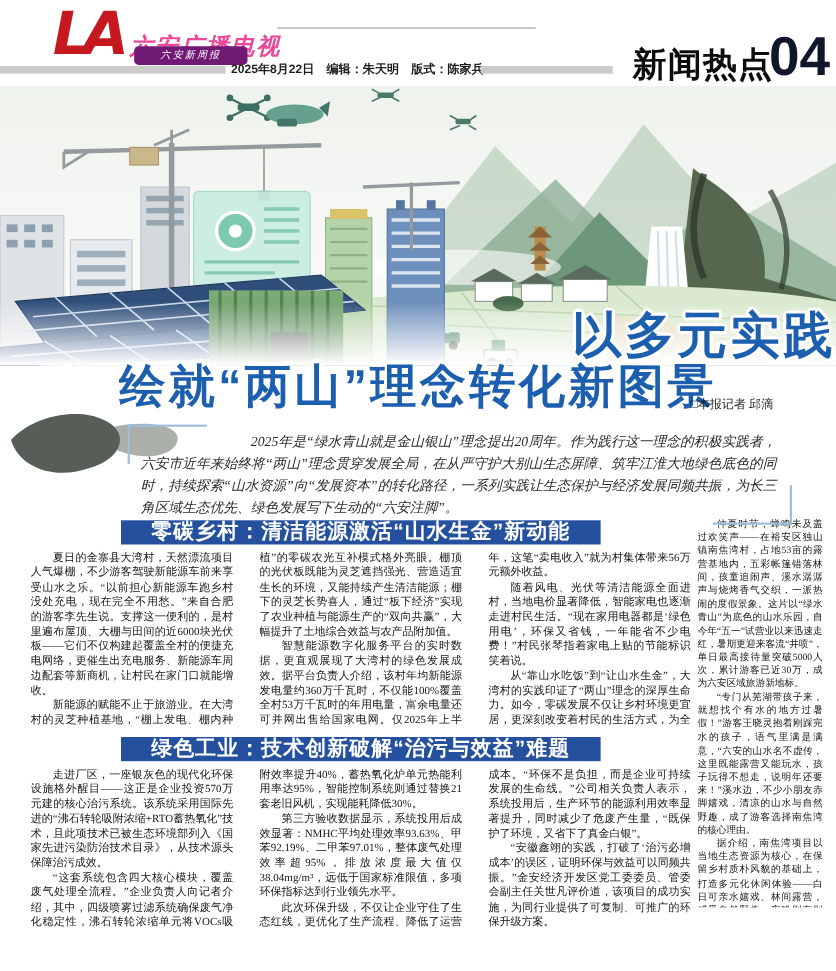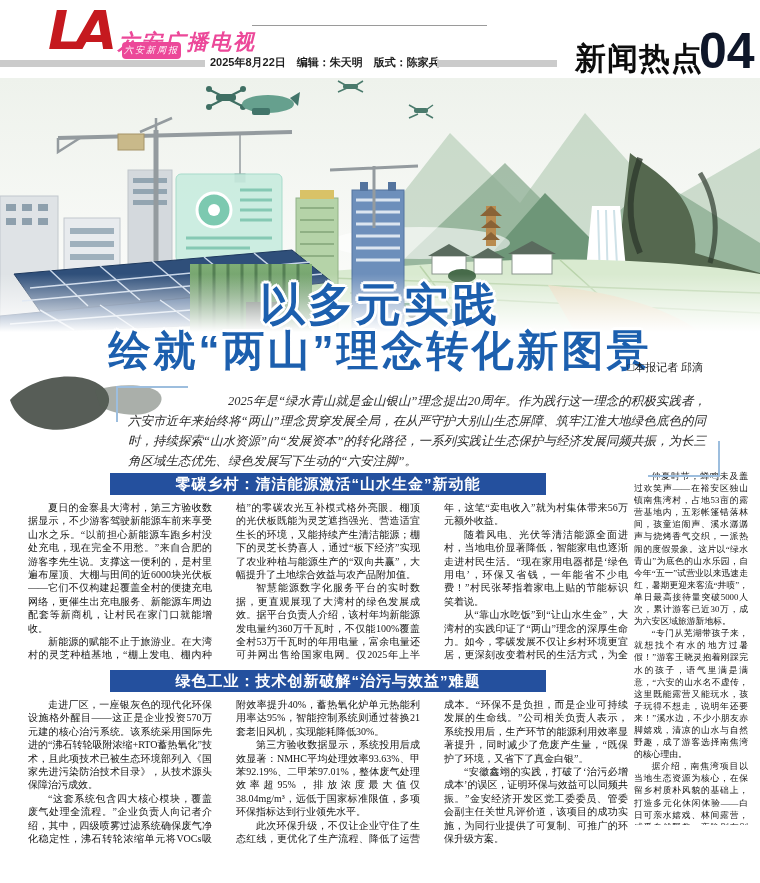--- a/index.html
+++ b/index.html
@@ -13,22 +13,22 @@
     position:absolute; left:48px; top:4px; color:#c5191f;
     font-family:"DejaVu Sans",sans-serif; font-weight:900; font-style:italic;
     font-size:54px; letter-spacing:-7px; line-height:1;
   }
   .logo-script{
     position:absolute; left:118px; top:28px; color:#ec4899;
     font-family:"DejaVu Serif",serif; font-weight:bold; font-style:italic;
     font-size:21px; letter-spacing:2px; white-space:nowrap;
   }
   .logo-badge{
-    position:absolute; left:122px; top:42px; background:#ec4899; color:#fff;
-    font-size:9px; font-style:italic; padding:2px 2px; border-radius:4px; letter-spacing:2px;
+    position:absolute; left:122px; top:42px; background:#701a75; color:#fff;
+    font-size:9px; font-style:italic; padding:2px 24px; border-radius:4px; letter-spacing:2px;
   }
   .mast-rule{ position:absolute; left:252px; top:25px; width:235px; height:1px; background:#9a9a9a; }
   .bar{ position:absolute; top:60px; height:7px; background:#cbcbcb; }
   .bar-left{ left:0; width:205px; }
   .bar-right{ left:437px; width:120px; }
   .dateline{
     position:absolute; left:210px; top:55px; width:228px; text-align:left;
     font-family:"Liberation Sans",sans-serif; font-weight:bold; font-size:11px; color:#1e1e1e;
     white-space:nowrap;
   }
@@ -44,21 +44,21 @@
   
   .hero{ position:absolute; left:0; top:78px; width:760px; height:254px; }
   
   .headline{ position:absolute; left:0; top:281px; width:760px; text-align:center; z-index:6; }
   .hl{
     font-family:"Liberation Sans","DejaVu Sans",sans-serif; font-weight:900; color:#1c5fae;
     letter-spacing:3px; line-height:1.08;
     text-shadow:-2px -2px 0 #fff, 2px -2px 0 #fff, -2px 2px 0 #fff, 2px 2px 0 #fff,
                  0 -3px 0 #fff, 0 3px 0 #fff, -3px 0 0 #fff, 3px 0 0 #fff;
   }
-  .hl1{ font-size:45px; }
+  .hl1{ font-size:45px;text-align:right; }
   .hl2{ font-size:42px; margin-top:-2px; }
   .byline{
     position:absolute; right:57px; top:79px; font-size:11px; color:#1e1e1e;
     font-family:"Liberation Serif",serif; text-shadow:none;
   }
   
   .intro{ position:absolute; left:128px; top:391px; width:578px; z-index:6; }
   .corner-tl{ position:absolute; left:-12px; top:-5px; width:72px; height:36px;
     border-left:2px solid #9dbede; border-top:2px solid #9dbede; }
   .corner-br{ position:absolute; right:-14px; bottom:-6px; width:72px; height:36px;
@@ -66,21 +66,21 @@
   .intro-text{
     font-style:italic; font-size:12.5px; line-height:20px; color:#2b2b2b;
     text-align:justify; text-indent:8em; margin:0;
   }
   .ink-blob{ position:absolute; left:0px; top:360px; width:250px; height:80px; z-index:1; }
   
   .main-left{ position:absolute; left:28px; top:473px; width:600px; }
   .banner{
     width:436px; margin:0 auto; height:22px; background:#24509e; color:#ffffff;
     text-align:center; font-family:"Liberation Sans",sans-serif; font-weight:bold;
-    font-size:15px; line-height:22px; letter-spacing:1px;
+    font-size:19px; line-height:22px; letter-spacing:1px;
   }
   .banner2{ margin-top:8px; }
   .cols{
     margin-top:6px; column-count:3; column-gap:24px;
     font-size:10px; line-height:13.4px; text-align:justify; color:#141414; overflow:hidden;
   }
   .cols1{ height:161px; }
   .cols2{ height:187px; }
   .cols p{ margin:0; text-indent:2em; }
   
@@ -276,21 +276,21 @@
 
   <div class="intro">
     <div class="corner-tl"></div>
     <div class="corner-br"></div>
     <p class="intro-text">2025年是“绿水青山就是金山银山”理念提出20周年。作为践行这一理念的积极实践者，六安市近年来始终将“两山”理念贯穿发展全局，在从严守护大别山生态屏障、筑牢江淮大地绿色底色的同时，持续探索“山水资源”向“发展资本”的转化路径，一系列实践让生态保护与经济发展同频共振，为长三角区域生态优先、绿色发展写下生动的“六安注脚”。</p>
   </div>
 
   <div class="main-left">
     <div class="banner">零碳乡村：清洁能源激活“山水生金”新动能</div>
     <div class="cols cols1">
-      <p>夏日的金寨县大湾村，第三方验收数据显示，不少游客驾驶新能源车前来享受山水之乐。“以前担心新能源车跑乡村没处充电，现在完全不用愁。”来自合肥的游客李先生说。支撑这一便利的，是村里遍布屋顶、大棚与田间的近6000块光伏板——它们不仅构建起覆盖全村的便捷充电网络，更催生出充电服务、新能源车周边配套等新商机，让村民在家门口就能增收。</p>
+      <p>夏日的金寨县大湾村，天然漂流项目人气爆棚，不少游客驾驶新能源车前来享受山水之乐。“以前担心新能源车跑乡村没处充电，现在完全不用愁。”来自合肥的游客李先生说。支撑这一便利的，是村里遍布屋顶、大棚与田间的近6000块光伏板——它们不仅构建起覆盖全村的便捷充电网络，更催生出充电服务、新能源车周边配套等新商机，让村民在家门口就能增收。</p>
       <p>新能源的赋能不止于旅游业。在大湾村的灵芝种植基地，“棚上发电、棚内种植”的零碳农光互补模式格外亮眼。棚顶的光伏板既能为灵芝遮挡强光、营造适宜生长的环境，又能持续产生清洁能源；棚下的灵芝长势喜人，通过“板下经济”实现了农业种植与能源生产的“双向共赢”，大幅提升了土地综合效益与农产品附加值。</p>
       <p>智慧能源数字化服务平台的实时数据，更直观展现了大湾村的绿色发展成效。据平台负责人介绍，该村年均新能源发电量约360万千瓦时，不仅能100%覆盖全村53万千瓦时的年用电量，富余电量还可并网出售给国家电网。仅2025年上半年，这笔“卖电收入”就为村集体带来56万元额外收益。</p>
       <p>随着风电、光伏等清洁能源全面进村，当地电价显著降低，智能家电也逐渐走进村民生活。“现在家用电器都是‘绿色用电’，环保又省钱，一年能省不少电费！”村民张琴指着家电上贴的节能标识笑着说。</p>
       <p>从“靠山水吃饭”到“让山水生金”，大湾村的实践印证了“两山”理念的深厚生命力。如今，零碳发展不仅让乡村环境更宜居，更深刻改变着村民的生活方式，为全面推进乡村振兴、建设中国式现代化注入了强劲的绿色动能。</p>
     </div>
     <div class="banner banner2">绿色工业：技术创新破解“治污与效益”难题</div>
     <div class="cols cols2">
       <p>走进厂区，一座银灰色的现代化环保设施格外醒目——这正是企业投资570万元建的核心治污系统。该系统采用国际先进的“沸石转轮吸附浓缩+RTO蓄热氧化”技术，且此项技术已被生态环境部列入《国家先进污染防治技术目录》，从技术源头保障治污成效。</p>
       <p>“这套系统包含四大核心模块，覆盖废气处理全流程。”企业负责人向记者介绍，其中，四级喷雾过滤系统确保废气净化稳定性，沸石转轮浓缩单元将VOCs吸附效率提升40%，蓄热氧化炉单元热能利用率达95%，智能控制系统则通过替换21套老旧风机，实现能耗降低30%。</p>
       <p>第三方验收数据显示，系统投用后成效显著：NMHC平均处理效率93.63%、甲苯92.19%、二甲苯97.01%，整体废气处理效率超95%，排放浓度最大值仅38.04mg/m³，远低于国家标准限值，多项环保指标达到行业领先水平。</p>

